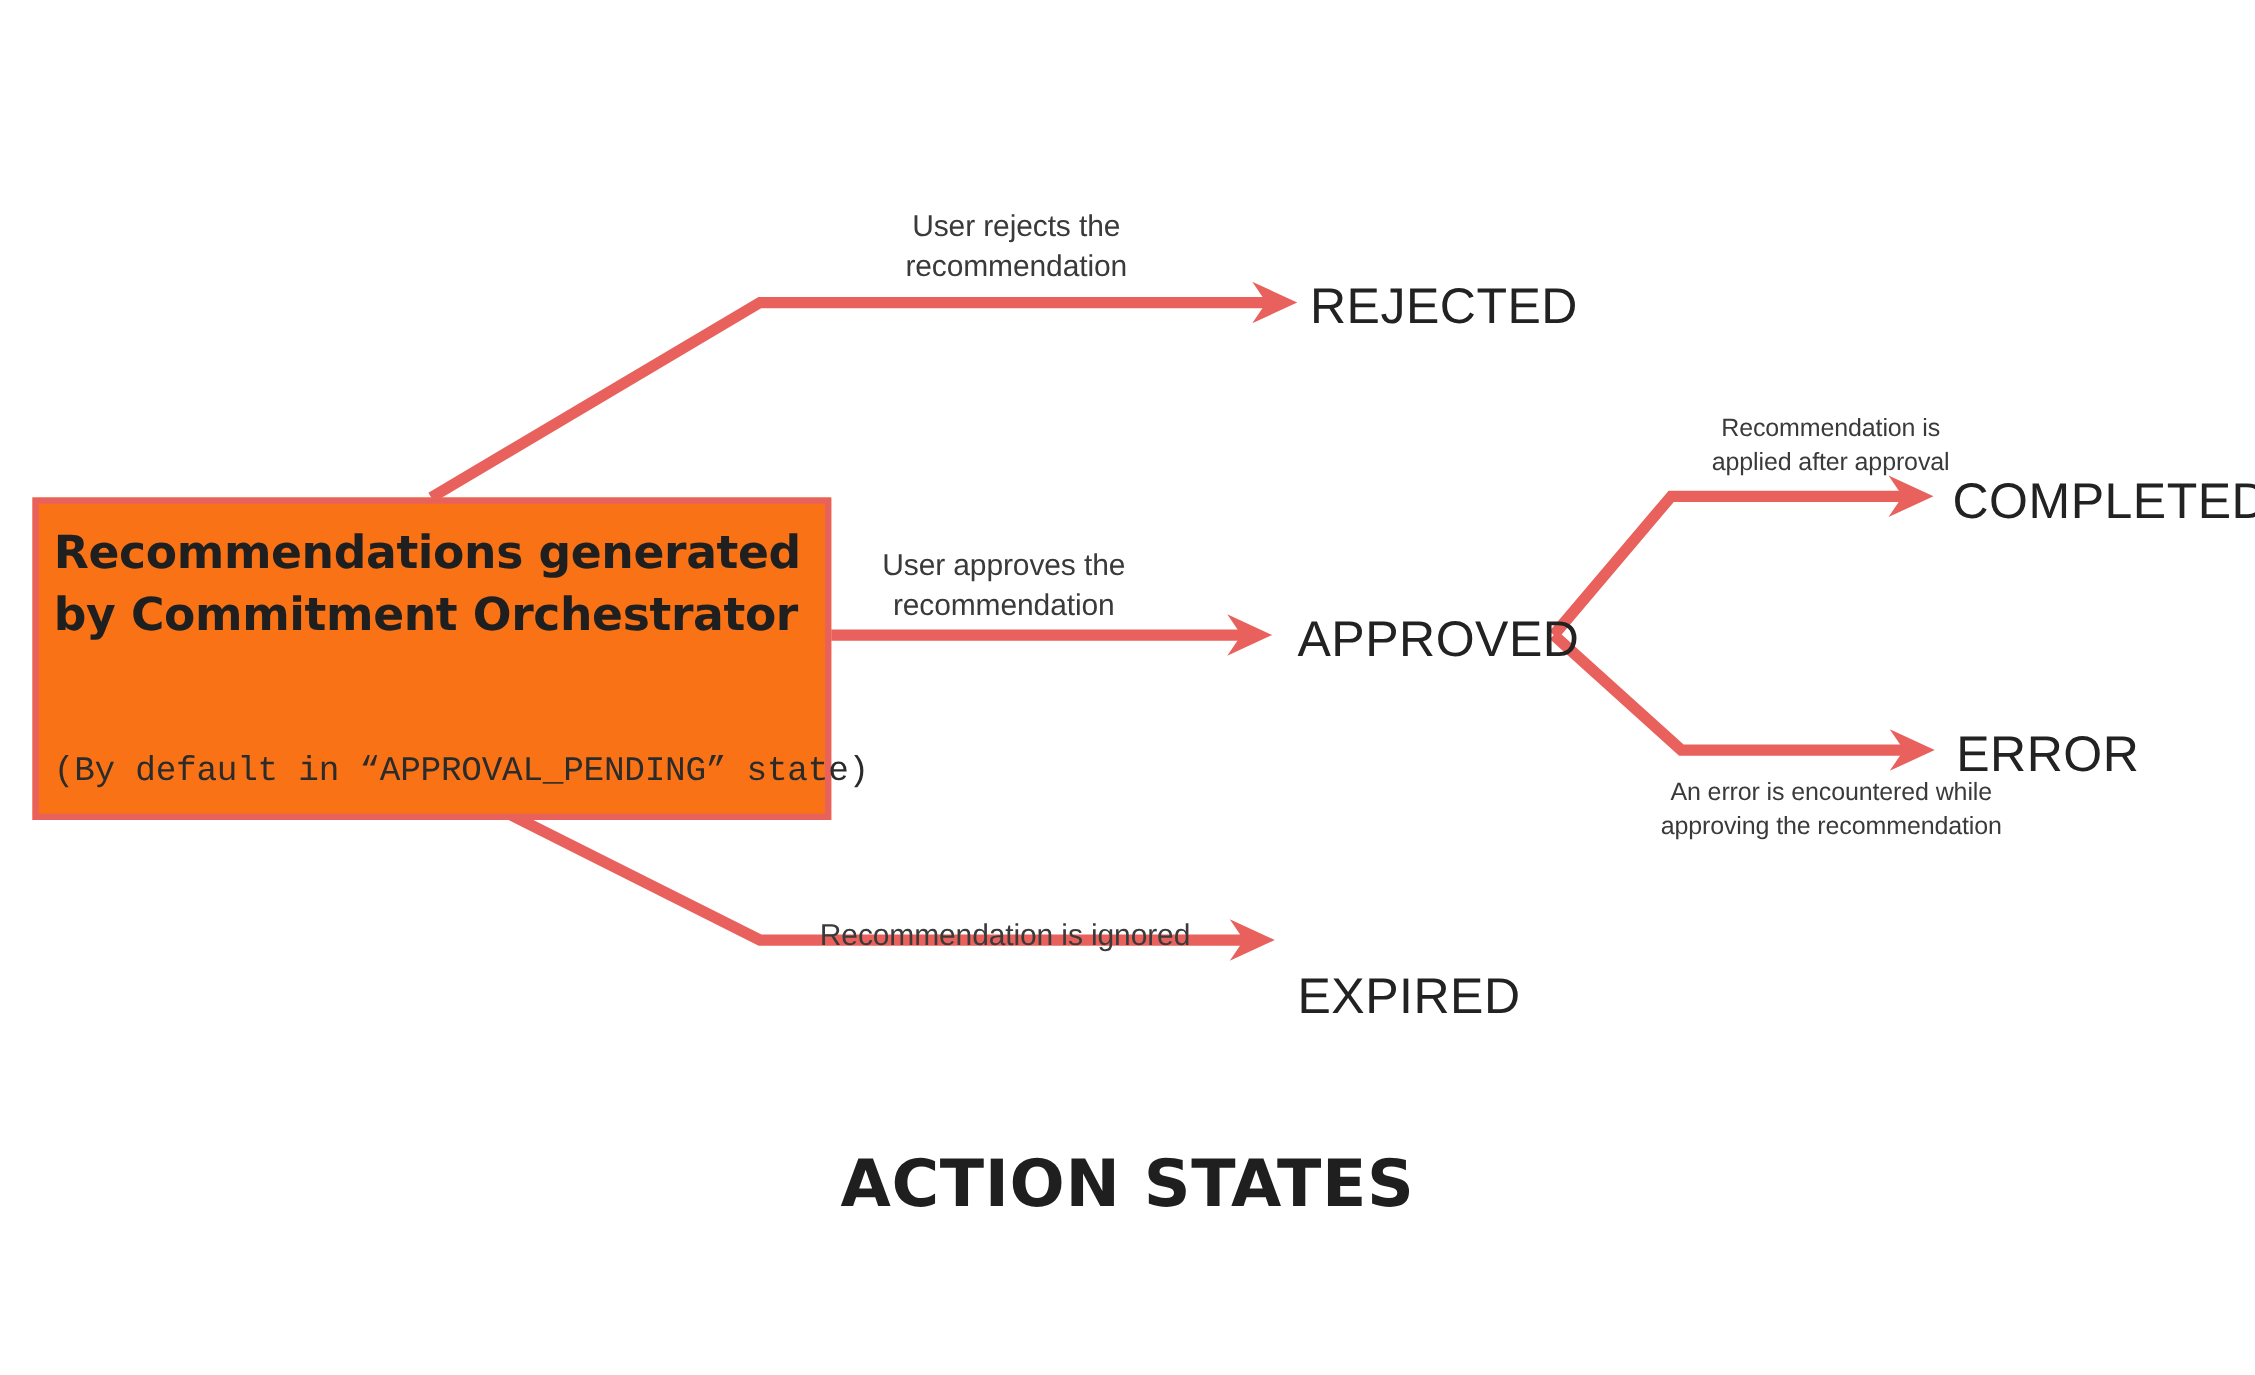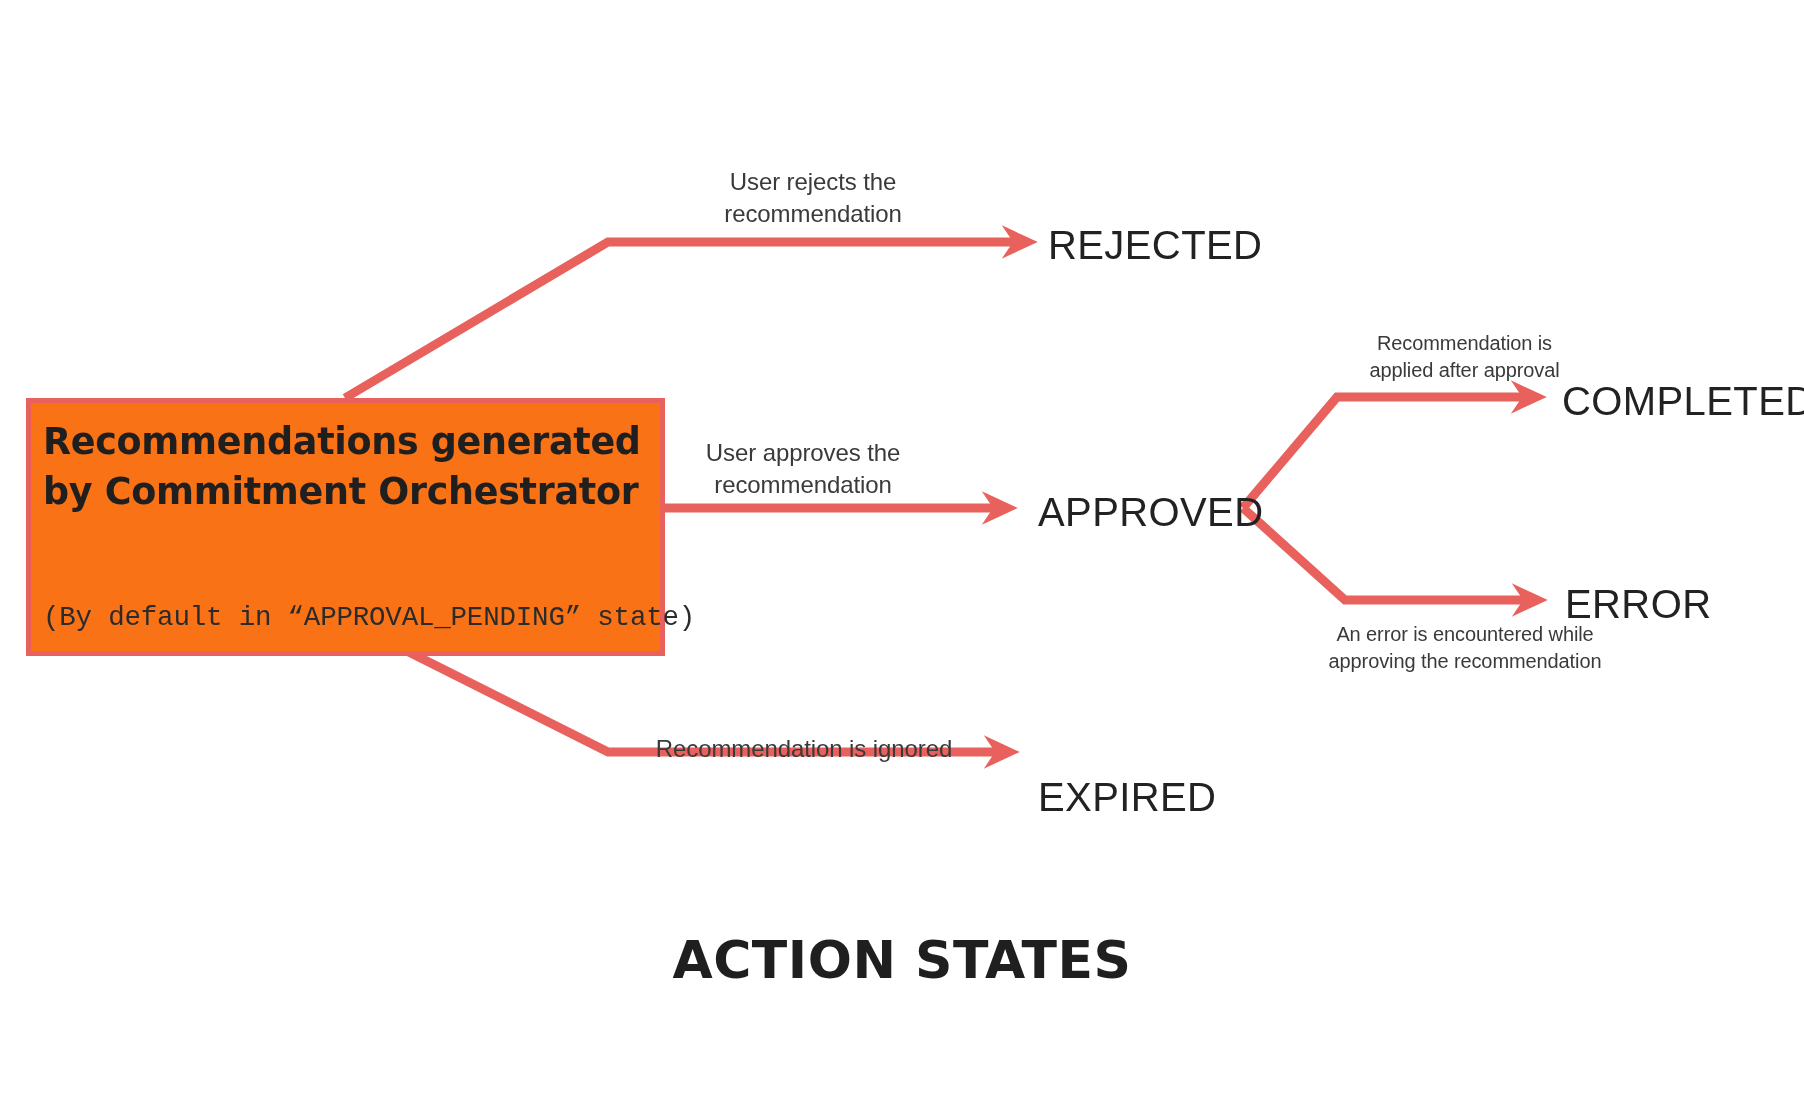--- a/index.html
+++ b/index.html
@@ -101,21 +101,20 @@
     left: 0;
     right: 0;
     top: 918px;
     text-align: center;
     font-family: "DejaVu Sans", sans-serif;
     font-weight: bold;
     font-size: 52px;
     letter-spacing: 0.5px;
     color: #1f1f1f;
     z-index: 3;
-    margin-top: 12px;
   }
 </style>
 </head>
 <body>
 
 <div id="canvas">
 
   <svg id="edges" viewBox="0 0 1804 1100" xmlns="http://www.w3.org/2000/svg">
     <defs>
       <marker id="arrowhead" markerWidth="4.2" markerHeight="4.2" refX="1.9" refY="2.1" orient="auto" markerUnits="strokeWidth">

